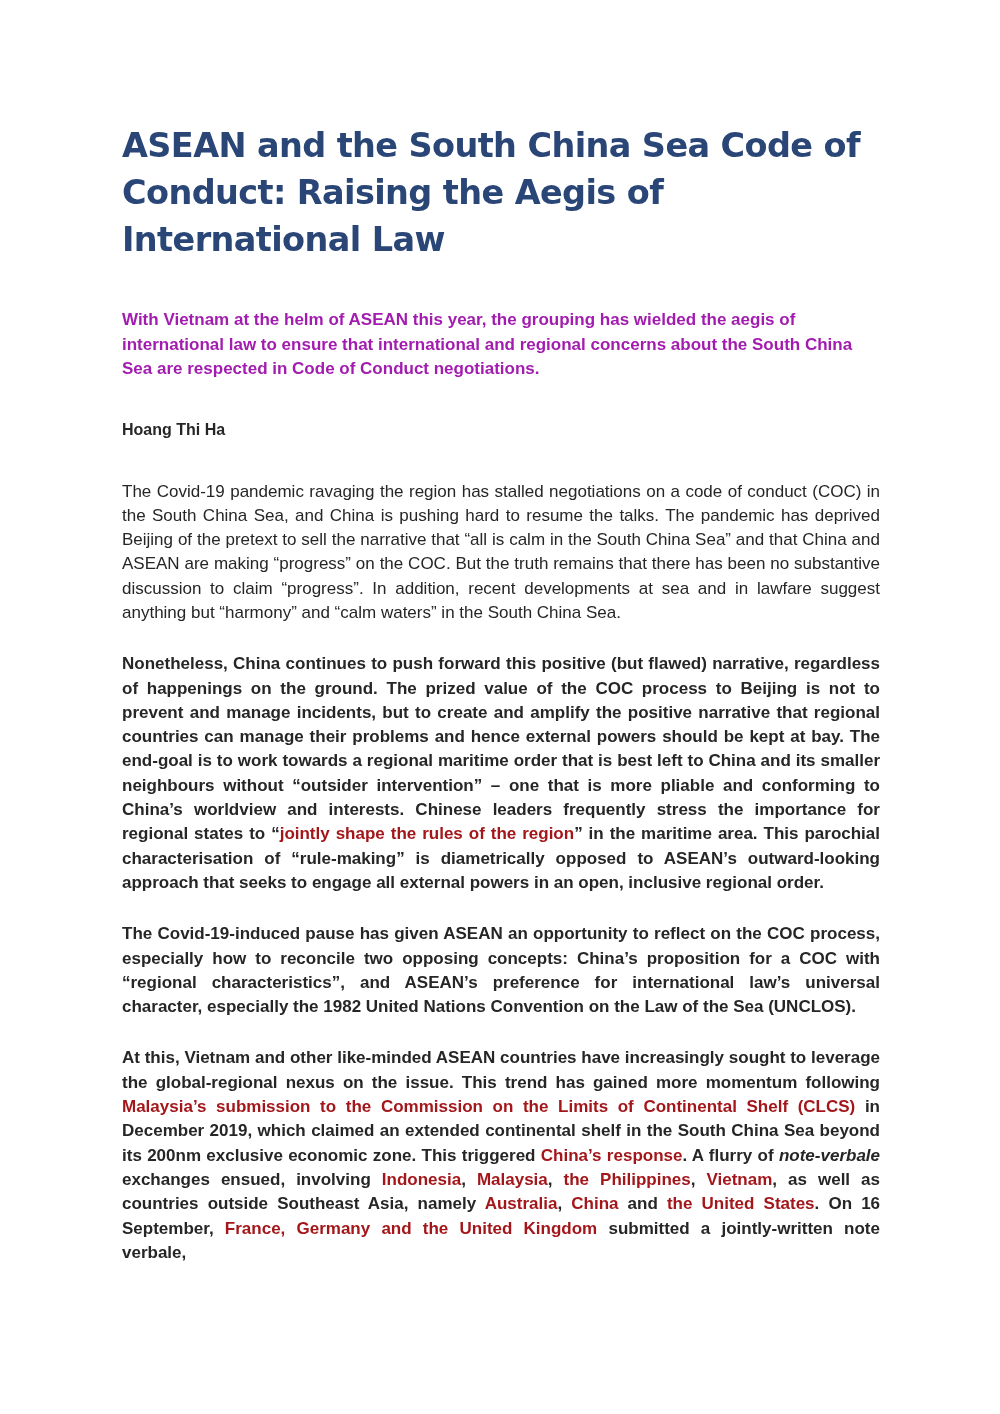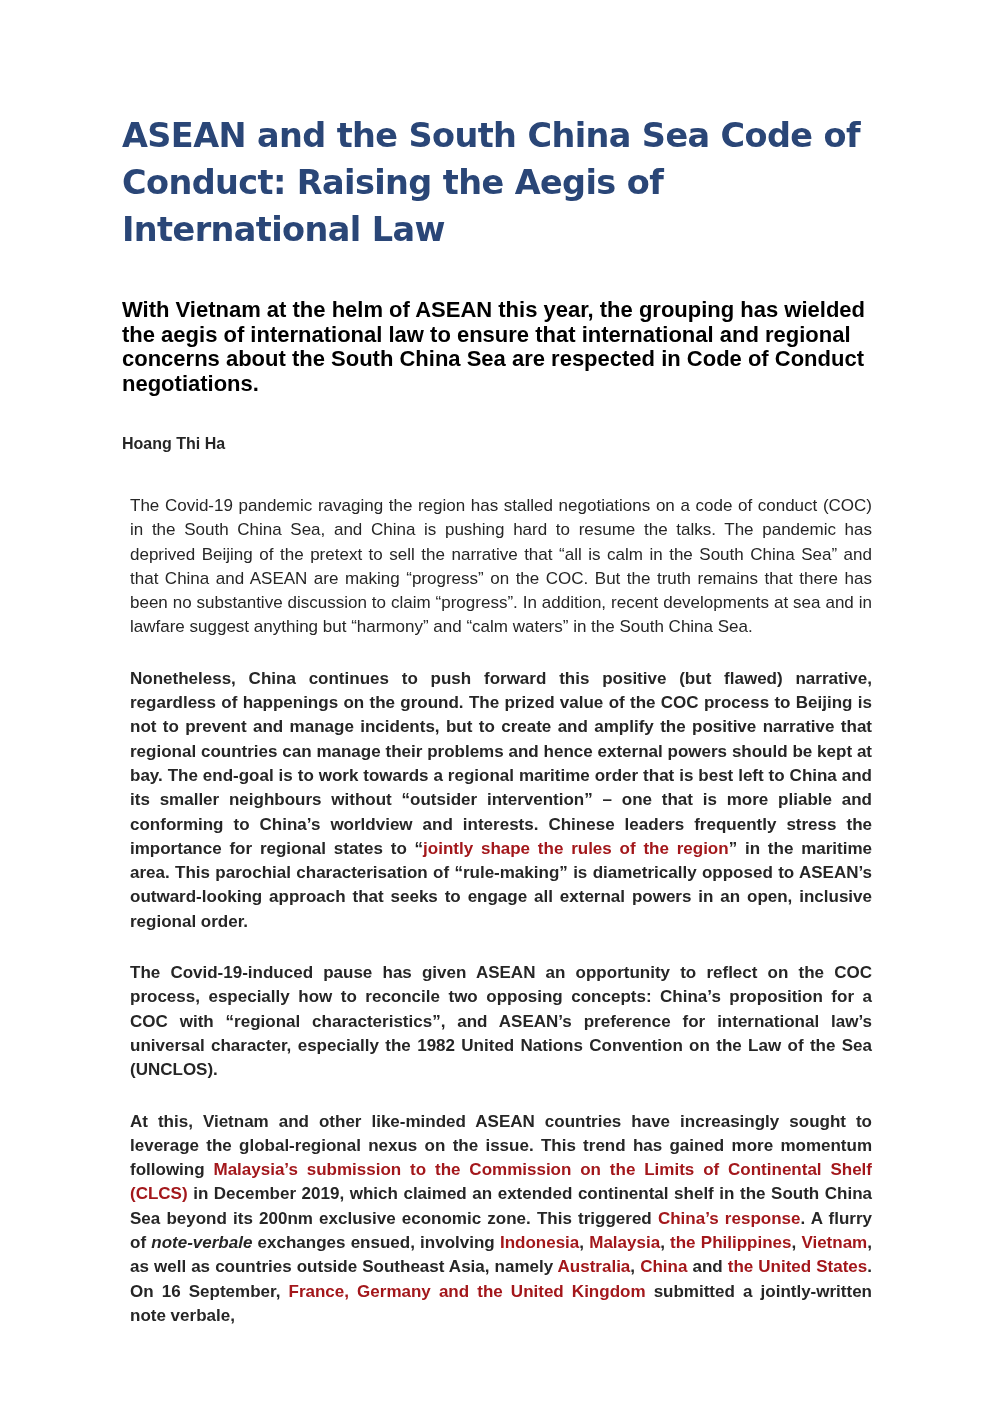--- a/index.html
+++ b/index.html
@@ -11,54 +11,54 @@
       width: 1000px;
       height: 1414px;
       position: relative;
       overflow: hidden;
       font-family: "Liberation Sans", "DejaVu Sans", sans-serif;
       color: #262626;
     }
     .page {
       position: absolute;
       left: 122px;
-      top: 112px;
+      top: 122px;
       width: 758px;
     }
     .title {
       font-family: "DejaVu Sans", "Liberation Sans", sans-serif;
       font-weight: bold;
       color: #2a4677;
       font-size: 33.5px;
       line-height: 47px;
       margin: 0;
       letter-spacing: -0.6px;
     }
     .lede {
       margin-top: 45px;
       font-weight: bold;
-      font-size: 22px;
+      font-size: 17px;
       line-height: 24.5px;
-      color: #000000;
+      color: #a21caf;
     }
     .author {
       margin-top: 36px;
       font-weight: bold;
       font-size: 16px;
       line-height: 24px;
     }
     .date {
       font-size: 16.5px;
       line-height: 24px;
     }
     .para {
       text-align: justify;
       font-size: 17px;
       line-height: 24.3px;
-      margin: 8px;
+      margin: 0;
     }
     .para + .para { margin-top: 27px; font-weight: bold; }
     .body-block { margin-top: 38px; }
     .link { color: #a3171b; text-decoration: none; }
     .ital { font-style: italic; }
   </style>
 </head>
 <body>
 
 <div class="page">

